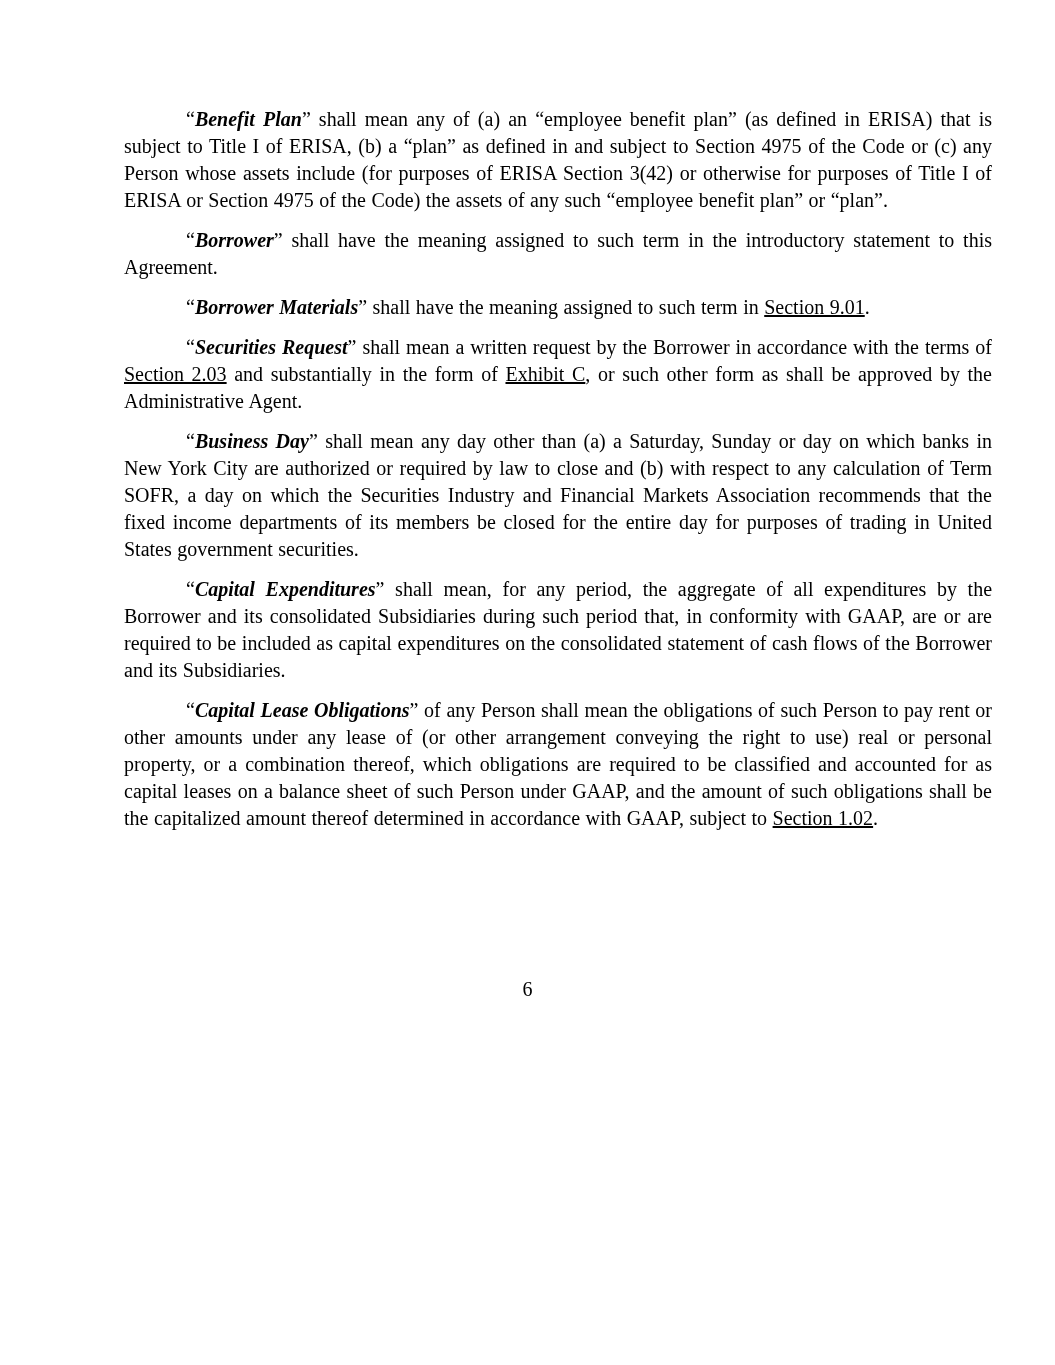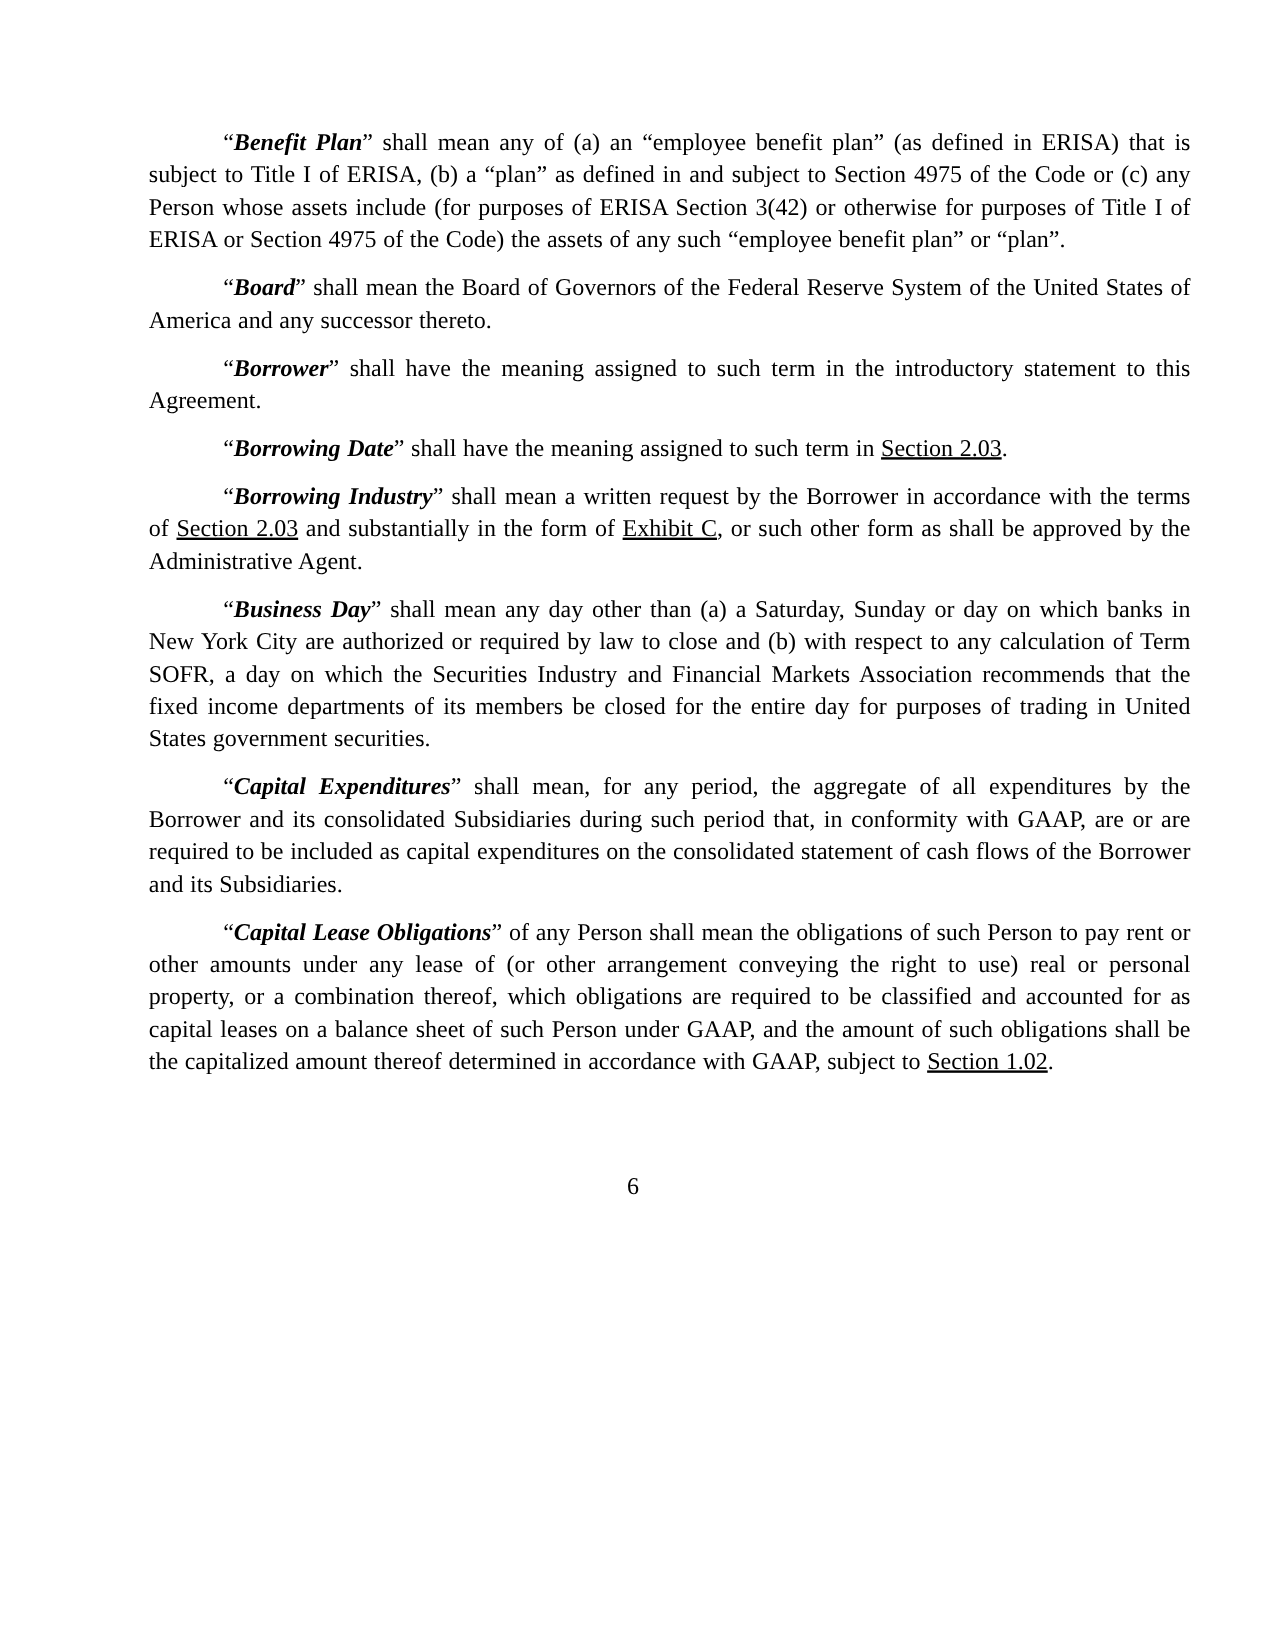--- a/index.html
+++ b/index.html
@@ -50,24 +50,23 @@
     font-size: 20px;
     line-height: 27px;
   }
 </style>
 </head>
 <body>
 
 <div class="page">
   <div class="doc-body">
       <p class="para"><span>“</span><span class="term">Benefit Plan</span><span>” shall mean any of (a) an “employee benefit plan” (as defined in ERISA) that is subject to Title I of ERISA, (b) a “plan” as defined in and subject to Section 4975 of the Code or (c) any Person whose assets include (for purposes of ERISA Section 3(42) or otherwise for purposes of Title I of ERISA or Section 4975 of the Code) the assets of any such “employee benefit plan” or “plan”.</span></p>
-      <p class="para"><span>“</span><span class="term">Board</span><span>” shall mean the Board of Governors of the Federal Reserve System of the United States of America and any successor thereto.</span></p>
       <p class="para"><span>“</span><span class="term">Borrower</span><span>” shall have the meaning assigned to such term in the introductory statement to this Agreement.</span></p>
-      <p class="para"><span>“</span><span class="term">Borrowing Date</span><span>” shall have the meaning assigned to such term in </span><span class="section-ref">Section 2.03</span><span>.</span></p>
-      <p class="para"><span>“</span><span class="term">Borrowing Industry</span><span>” shall mean a written request by the Borrower in accordance with the terms of </span><span class="section-ref">Section 2.03</span><span> and substantially in the form of </span><span class="section-ref">Exhibit C</span><span>, or such other form as shall be approved by the Administrative Agent.</span></p>
+      <p class="para"><span>“</span><span class="term">Borrower Materials</span><span>” shall have the meaning assigned to such term in </span><span class="section-ref">Section 9.01</span><span>.</span></p>
+      <p class="para"><span>“</span><span class="term">Securities Request</span><span>” shall mean a written request by the Borrower in accordance with the terms of </span><span class="section-ref">Section 2.03</span><span> and substantially in the form of </span><span class="section-ref">Exhibit C</span><span>, or such other form as shall be approved by the Administrative Agent.</span></p>
       <p class="para"><span>“</span><span class="term">Business Day</span><span>” shall mean any day other than (a) a Saturday, Sunday or day on which banks in New York City are authorized or required by law to close and (b) with respect to any calculation of Term SOFR, a day on which the Securities Industry and Financial Markets Association recommends that the fixed income departments of its members be closed for the entire day for purposes of trading in United States government securities.</span></p>
       <p class="para"><span>“</span><span class="term">Capital Expenditures</span><span>” shall mean, for any period, the aggregate of all expenditures by the Borrower and its consolidated Subsidiaries during such period that, in conformity with GAAP, are or are required to be included as capital expenditures on the consolidated statement of cash flows of the Borrower and its Subsidiaries.</span></p>
       <p class="para"><span>“</span><span class="term">Capital Lease Obligations</span><span>” of any Person shall mean the obligations of such Person to pay rent or other amounts under any lease of (or other arrangement conveying the right to use) real or personal property, or a combination thereof, which obligations are required to be classified and accounted for as capital leases on a balance sheet of such Person under GAAP, and the amount of such obligations shall be the capitalized amount thereof determined in accordance with GAAP, subject to </span><span class="section-ref">Section 1.02</span><span>.</span></p>
     </div>
   <div class="page-footer">
     <span>6</span>
   </div>
 </div>
 
 </body></html>

